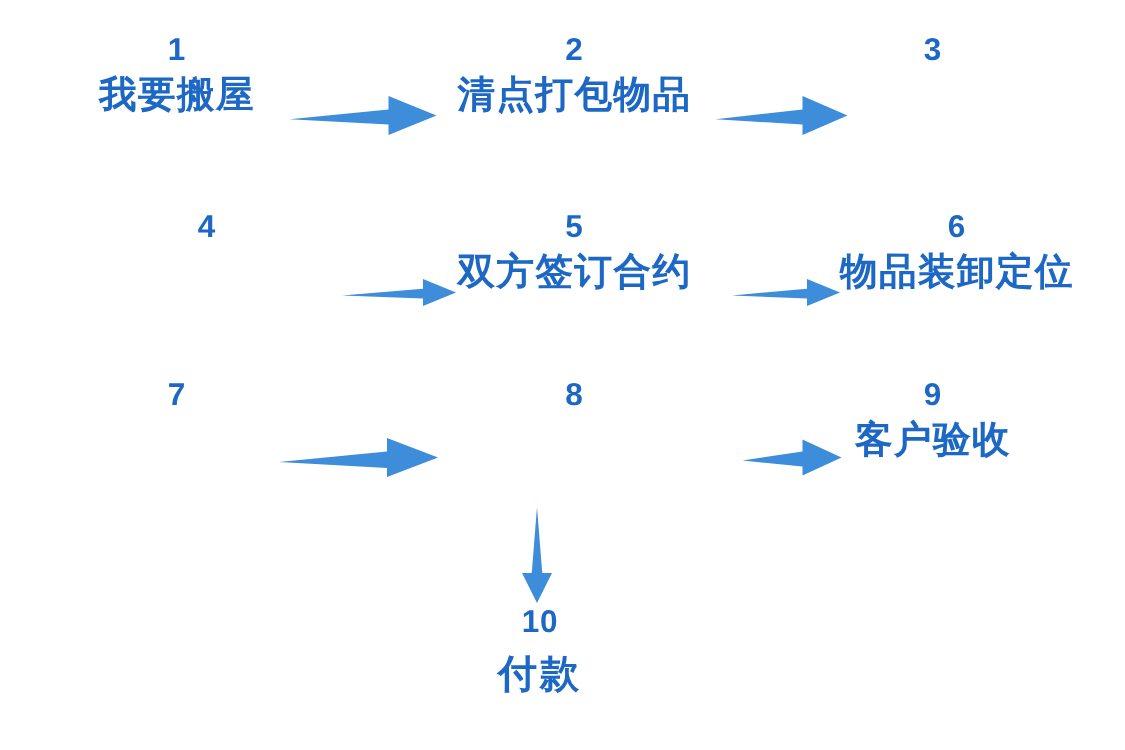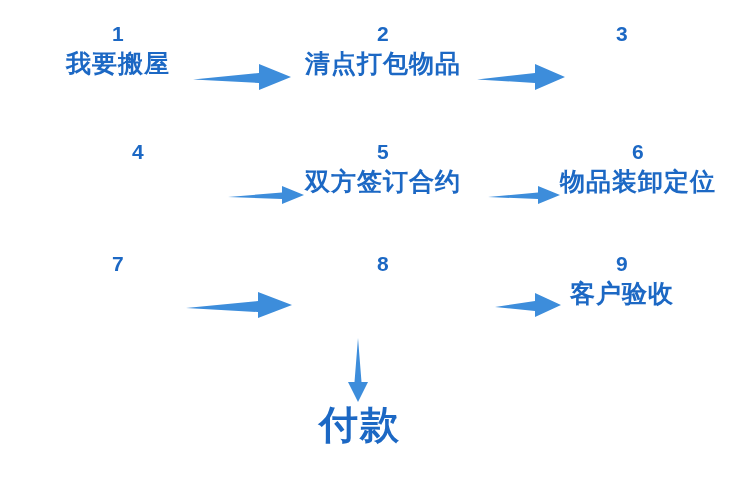--- a/index.html
+++ b/index.html
@@ -41,21 +41,21 @@
     display: block;
     color: #1C68C4;
     font-weight: bold;
     font-size: 25px;
     line-height: 34px;
     letter-spacing: 1px;
   }
 
   
   .step.final .step-label {
-    font-size: 39px;
+    font-size: 26px;
     line-height: 44px;
     letter-spacing: 2px;
   }
 
   
   .arrow {
     position: absolute;
   }
   .arrow svg {
     display: block;
@@ -144,16 +144,17 @@
     <span class="step-label">客户验收</span>
   </div>
 
   <div class="arrow" style="left:343px; top:338px;">
     <svg width="30" height="64" viewBox="0 0 30 64" aria-hidden="true">
       <path d="M15 0 L18.5 44 L25 44 L15 64 L5 44 L11.5 44 Z" fill="#3D8DDB"></path>
     </svg>
   </div>
 
   <div class="step final" style="left:360px; top:403px;">
+    <span class="step-number">10</span>
     <span class="step-label">付款</span>
   </div>
 
 </div>
 
 </body></html>

